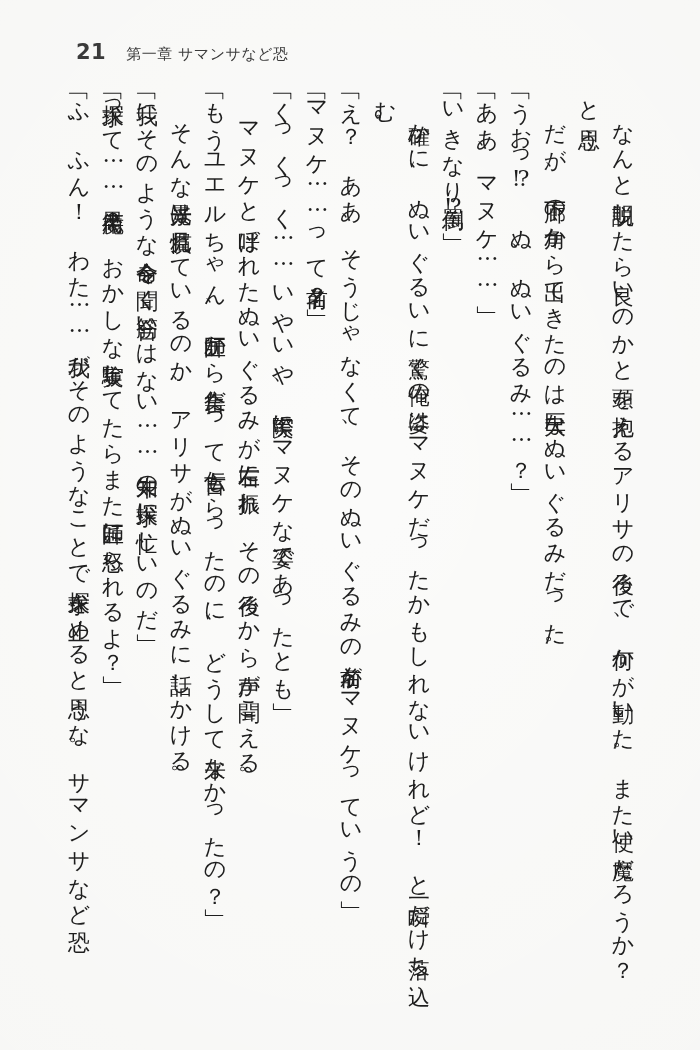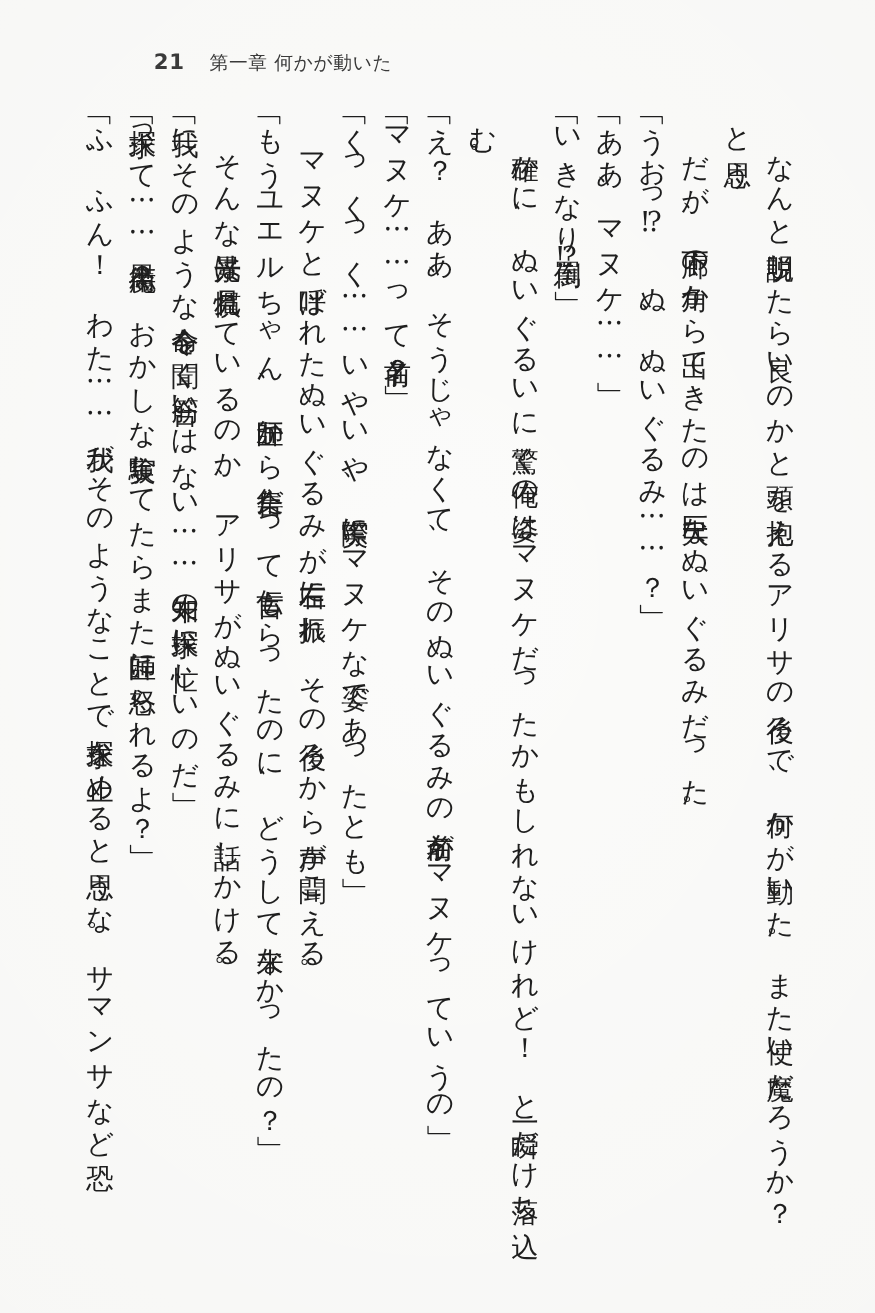--- a/index.html
+++ b/index.html
@@ -32,24 +32,23 @@
     top: 40px;
     left: 76px;
     display: flex;
     align-items: baseline;
     gap: 20px;
     font-family: "DejaVu Sans", "Liberation Sans", sans-serif;
     color: var(--header-ink);
     white-space: nowrap;
   }
   .page-number {
-    font-size: 17px;
+    font-size: 21px;
     font-weight: bold;
     letter-spacing: 0.5px;
-    margin-left: 47px;
   }
   .chapter-title {
     font-size: 15px;
     font-weight: 500;
     letter-spacing: 0.5px;
   }
   
   .text-area {
     position: absolute;
     top: 86px;
@@ -71,21 +70,21 @@
     text-indent: 1em;
   }
 </style>
 </head>
 <body>
 
 <div class="page">
 
   <div class="running-head">
     <span class="page-number">21</span>
-    <span class="chapter-title">第一章 何かが動いた</span>
+    <span class="chapter-title">第一章 サマンサなど恐</span>
   </div>
 
   <div class="text-area">
       <p class="para indent">なんと説明したら良いのかと頭を抱えるアリサの後ろで、何かが動いた。また使い魔だろうか？　と思う。</p>
       <p class="para indent">だが、廊下の角から出てきたのは巨大なぬいぐるみだった。</p>
       <p class="para">「うおっ⁉　ぬ、ぬいぐるみ……？」</p>
       <p class="para">「ああ、マヌケ……」</p>
       <p class="para">「いきなり罵倒⁉」</p>
       <p class="para indent">確かに、ぬいぐるいに驚く俺の姿はマヌケだったかもしれないけれど！　と一瞬だけ落ち込む。</p>
       <p class="para">「え？　ああ、そうじゃなくて、そのぬいぐるみの名前がマヌケっていうの」</p>

